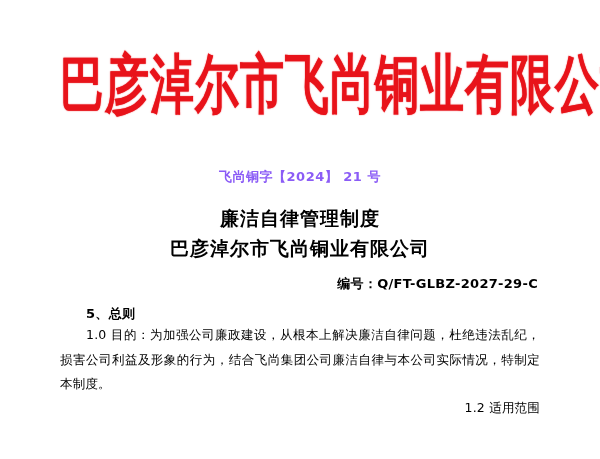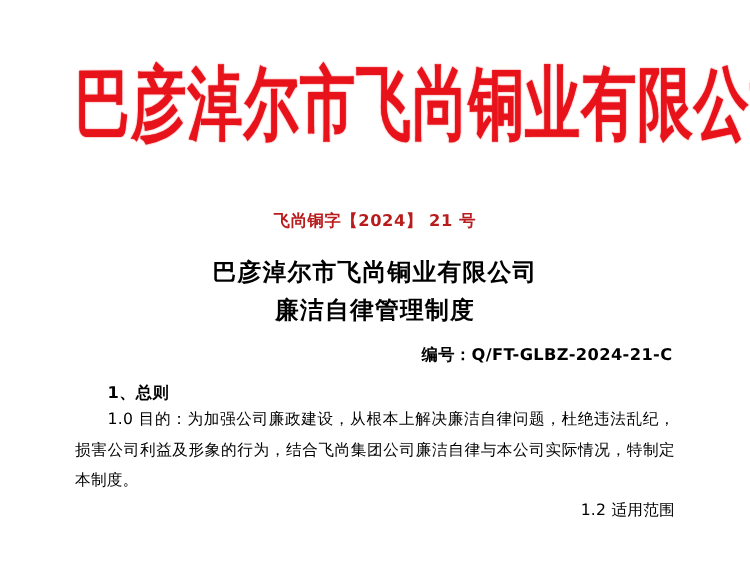--- a/index.html
+++ b/index.html
@@ -37,21 +37,21 @@
     text-shadow: 0 0 1px #e8131a;
   }
   .header-spacer {
     height: 62px;
   }
   .doc-number {
     text-align: center;
     font-family: "DejaVu Sans", "Liberation Sans", sans-serif;
     font-weight: bold;
     font-size: 13px;
-    color: #b91c1c;
+    color: #8b5cf6;
     margin-top: 6px;
     letter-spacing: 0.5px;
   }
   .title-block {
     text-align: center;
     margin-top: 18px;
   }
   .title-line {
     font-family: "DejaVu Sans", "Liberation Sans", sans-serif;
     font-weight: bold;
@@ -104,29 +104,29 @@
 
 <div class="page">
 
   <div class="doc-header">巴彦淖尔市飞尚铜业有限公司文件</div>
 
   <div class="header-spacer"></div>
 
   <div class="doc-number">飞尚铜字【2024】 21 号</div>
 
   <div class="title-block">
+    <div class="title-line">廉洁自律管理制度</div>
     <div class="title-line">巴彦淖尔市飞尚铜业有限公司</div>
-    <div class="title-line">廉洁自律管理制度</div>
   </div>
 
-  <div class="code-line">编号：Q/FT-GLBZ-2024-21-C</div>
+  <div class="code-line">编号：Q/FT-GLBZ-2027-29-C</div>
 
   <div class="body-block">
 
-    <div class="section-heading">1、总则</div>
+    <div class="section-heading">5、总则</div>
 
     <div class="para">1.0 目的：为加强公司廉政建设，从根本上解决廉洁自律问题，杜绝违法乱纪，损害公司利益及形象的行为，结合飞尚集团公司廉洁自律与本公司实际情况，特制定本制度。</div>
 
     <div class="sub-heading">1.2 适用范围</div>
 
 
   </div>
 
 </div>
 

